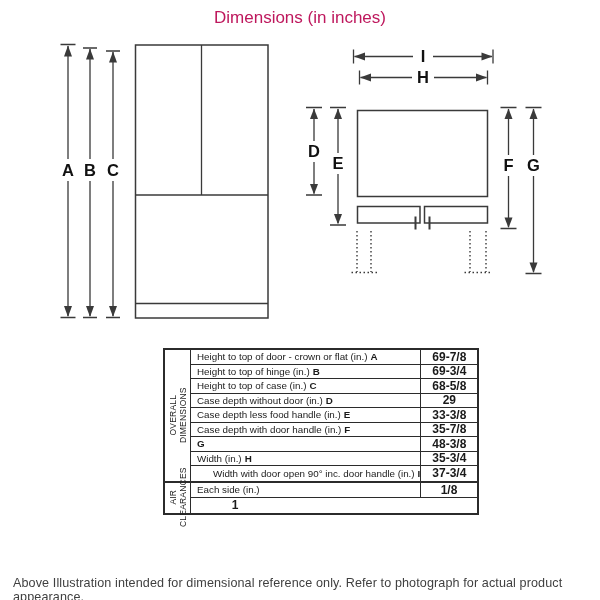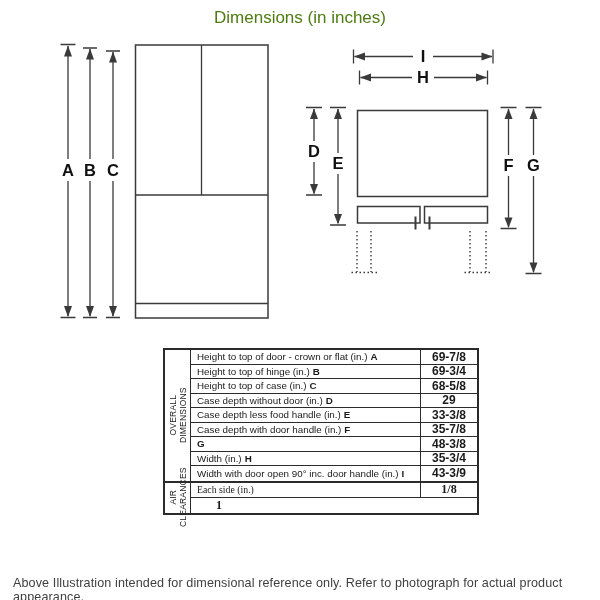--- a/index.html
+++ b/index.html
@@ -1,37 +1,37 @@
 <!DOCTYPE html>
 <html><head>
 <meta charset="utf-8">
 <style>
   html,body{margin:0;padding:0;background:#fff;}
   body{width:600px;height:600px;position:relative;overflow:hidden;
        font-family:"Liberation Sans",sans-serif;color:#1a1a1a;}
   .title{position:absolute;left:0;right:0;top:8px;text-align:center;
-         font-size:17px;color:#4d7c0f;}
+         font-size:17px;color:#be185d;}
   svg.diagram{position:absolute;left:0;top:0;}
   .dim-label{font-family:"Liberation Sans",sans-serif;font-weight:bold;
              font-size:16.5px;fill:#111;}
   
   .dim-table{position:absolute;left:163px;top:348px;width:316px;
              border:2px solid #2b2b2b;box-sizing:border-box;background:#fff;}
   .tgroup{display:flex;align-items:stretch;}
   .tgroup.second{border-top:2px solid #2b2b2b;}
   .grp-label-cell{width:25px;min-width:25px;border-right:1px solid #2b2b2b;
                   display:flex;align-items:center;justify-content:center;overflow:visible;}
   .rot{transform:rotate(-90deg);white-space:nowrap;font-size:8.5px;
        line-height:1.2;text-align:center;letter-spacing:.2px;color:#222;}
   .rows{flex:1;display:flex;flex-direction:column;}
   .trow{display:flex;align-items:center;border-bottom:1px solid #2b2b2b;
         box-sizing:border-box;}
-  .rows .trow:last-child{border-bottom:none;}
+  .rows .trow:last-child{border-bottom:none;margin-left:16px;}
   .tgroup.first .trow{height:14.5px;}
-  .tgroup.second .trow{height:15px;font-family:Liberation Serif, serif;}
+  .tgroup.second .trow{height:15px;}
   .tcell-label{flex:1;padding-left:6px;font-size:9.8px;white-space:nowrap;
                overflow:hidden;border-right:1px solid #2b2b2b;align-self:stretch;
                display:flex;align-items:center;gap:3px;}
   .tcell-label b{font-weight:bold;}
   .tcell-value{width:56px;min-width:56px;text-align:center;font-size:12px;
                font-weight:bold;}
   .footer{position:absolute;left:13px;top:576px;width:582px;font-size:12.6px;
           color:#3f3f3f;letter-spacing:.1px;}
 </style>
 </head>
@@ -179,21 +179,21 @@
             <span>Width (in.)</span>
             <b>H</b>
           </div>
         <div class="tcell-value">35-3/4</div>
       </div>
       <div class="trow">
         <div class="tcell-label">
             <span>Width with door open 90° inc. door handle (in.)</span>
             <b>I</b>
           </div>
-        <div class="tcell-value">43-3/9</div>
+        <div class="tcell-value">37-3/4</div>
       </div>
     </div>
   </div>
   <div class="tgroup second">
     <div class="grp-label-cell">
       <div class="rot">
         <div>AIR</div>
         <div>CLEARANCES</div>
       </div>
     </div>

